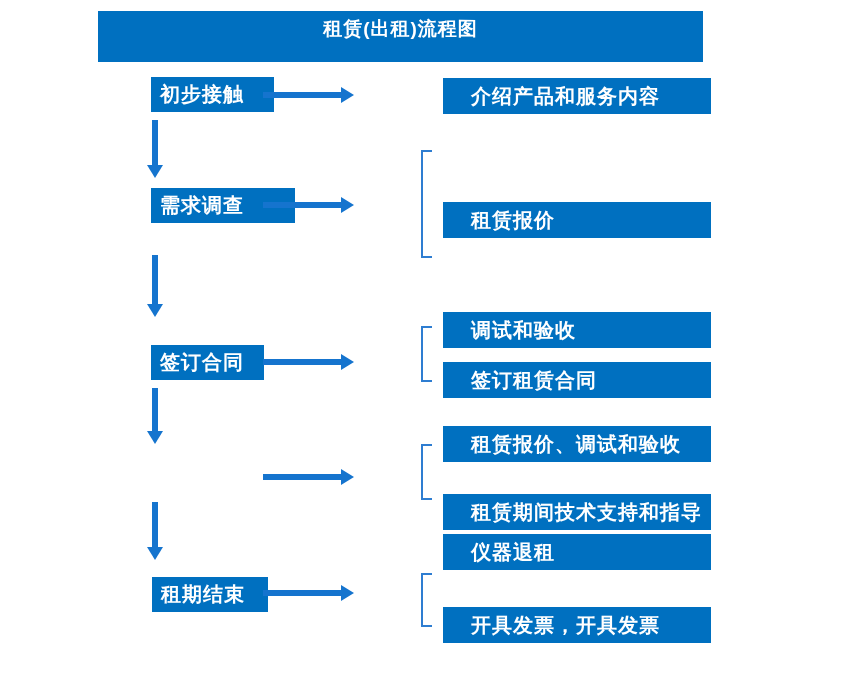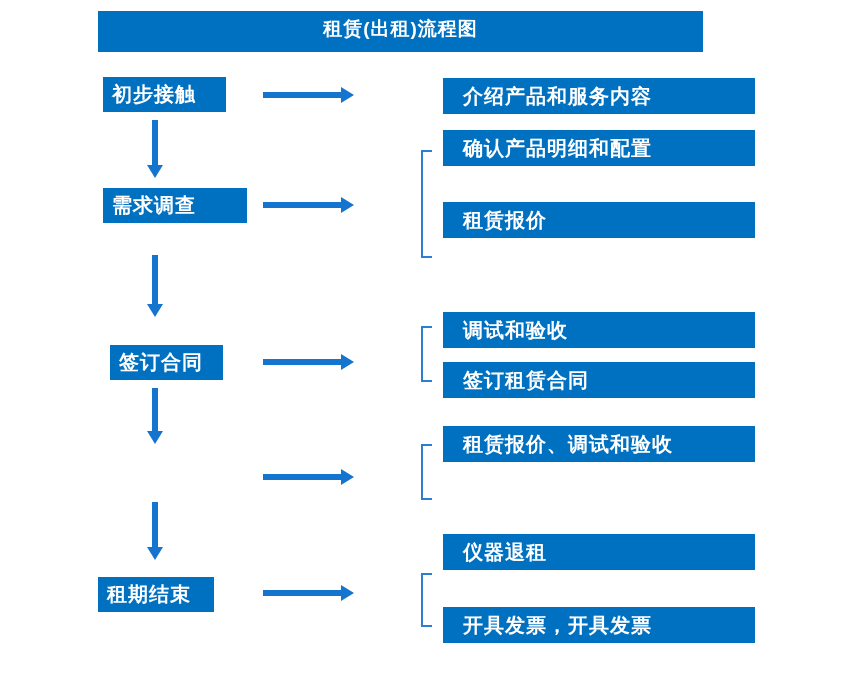--- a/index.html
+++ b/index.html
@@ -23,36 +23,37 @@
     font-weight: bold;
     font-size: 20px;
     letter-spacing: 1px;
     white-space: nowrap;
     overflow: hidden;
   }
   .title-bar {
     left: 98px;
     top: 11px;
     width: 605px;
-    height: 41px;
+    height: 51px;
     line-height: 35px;
     text-align: center;
     font-size: 19px;
   }
   .lbox {
     height: 35px;
     line-height: 35px;
     padding-left: 9px;
+    margin-left: 48px;
   }
   .rbox {
     left: 443px;
-    width: 312px;
+    width: 268px;
     height: 36px;
     line-height: 36px;
-    padding-left: 20px;
+    padding-left: 28px;
   }
   .hshaft {
     position: absolute;
     height: 6px;
     background: var(--arrow-blue, #1574CE);
   }
   .hhead {
     position: absolute;
     width: 0;
     height: 0;
@@ -85,22 +86,22 @@
 </style>
 </head>
 <body>
 
 <div class="canvas">
 
   <div class="box title-bar">租赁(出租)流程图</div>
 
   <div class="box lbox" style="left:103px;top:77px;width:123px">初步接触</div>
   <div class="box lbox" style="left:103px;top:188px;width:144px">需求调查</div>
-  <div class="box lbox" style="left:110px;top:345px;width:113px">签订合同</div>
-  <div class="box lbox" style="left:98px;top:577px;width:116px">租期结束</div>
+  <div class="box lbox" style="left:103px;top:345px;width:113px">签订合同</div>
+  <div class="box lbox" style="left:104px;top:577px;width:116px">租期结束</div>
 
   <div>
     <div class="vshaft" style="left:152px;top:120px;height:45px"></div>
     <div class="vhead" style="left:147px;top:165px"></div>
   </div>
   <div>
     <div class="vshaft" style="left:152px;top:255px;height:49px"></div>
     <div class="vhead" style="left:147px;top:304px"></div>
   </div>
   <div>
@@ -133,24 +134,24 @@
     <div class="hhead" style="left:341px;top:585px"></div>
   </div>
 
   <div class="bracket" style="top:150px;height:108px"></div>
   <div class="bracket" style="top:326px;height:56px"></div>
   <div class="bracket" style="top:444px;height:56px"></div>
   <div class="bracket" style="top:573px;height:54px"></div>
 
   <div class="box rbox" style="top:78px">介绍产品和服务内容</div>
 
-  <div class="box rbox" style="top:130px">确认产品明细和配置</div>
   <div class="box rbox" style="top:202px">租赁报价</div>
 
   <div class="box rbox" style="top:312px">调试和验收</div>
   <div class="box rbox" style="top:362px">签订租赁合同</div>
 
   <div class="box rbox" style="top:426px">租赁报价、调试和验收</div>
+  <div class="box rbox" style="top:494px">租赁期间技术支持和指导</div>
 
   <div class="box rbox" style="top:534px">仪器退租</div>
   <div class="box rbox" style="top:607px">开具发票，开具发票</div>
 
 </div>
 
 </body></html>

